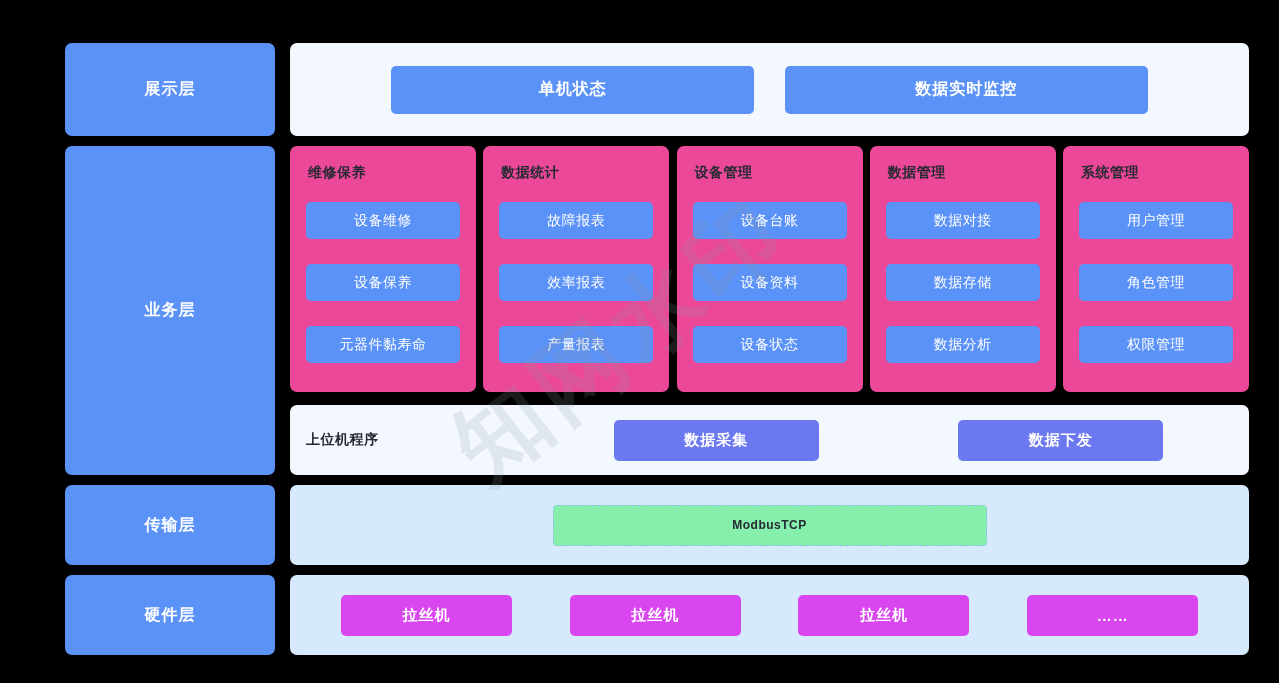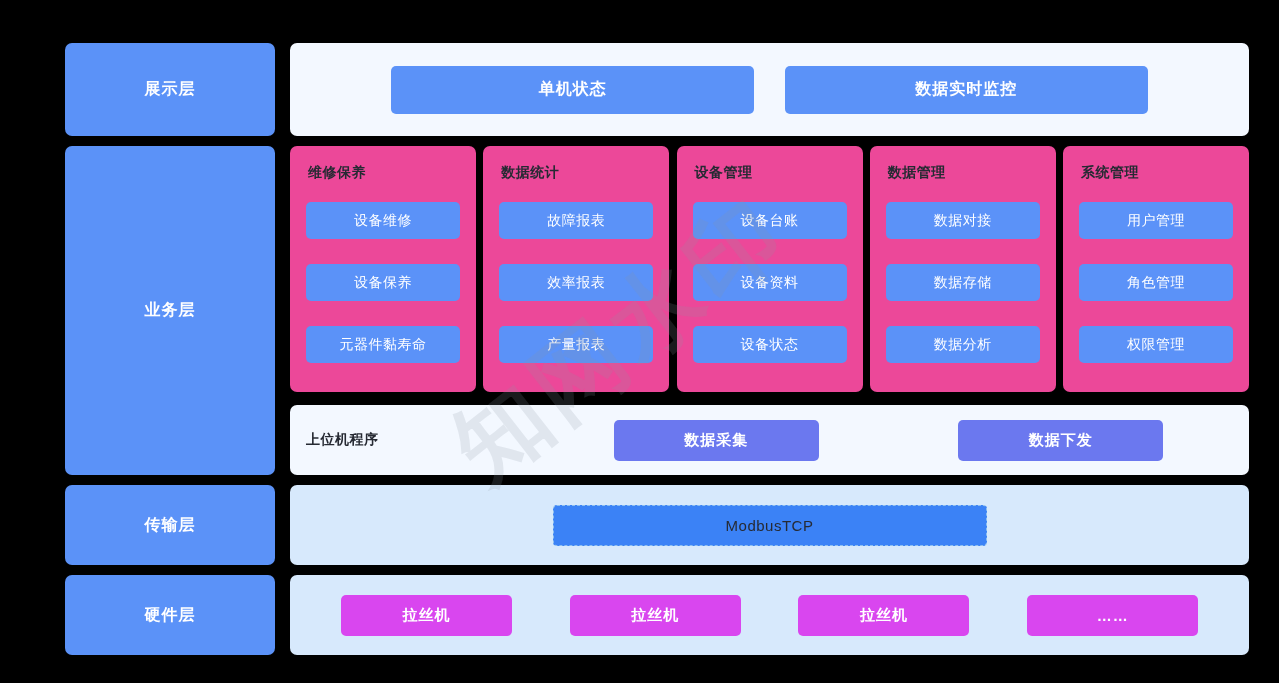--- a/index.html
+++ b/index.html
@@ -206,26 +206,26 @@
     border: none;
     font-family: inherit;
     cursor: pointer;
     box-sizing: border-box;
   }
 
   
   .protocol-box {
     width: 434px;
     height: 41px;
-    background: #3b82f6;
+    background: #86efac;
     border: 1px dashed #8fc0ef;
     border-radius: 4px;
     color: #262a33;
-    font-size: 15px;
-    font-weight: 400;
+    font-size: 12px;
+    font-weight: 700;
     letter-spacing: 0.5px;
     display: flex;
     align-items: center;
     justify-content: center;
     box-sizing: border-box;
   }
 
   
   .device-btn {
     width: 171px;

